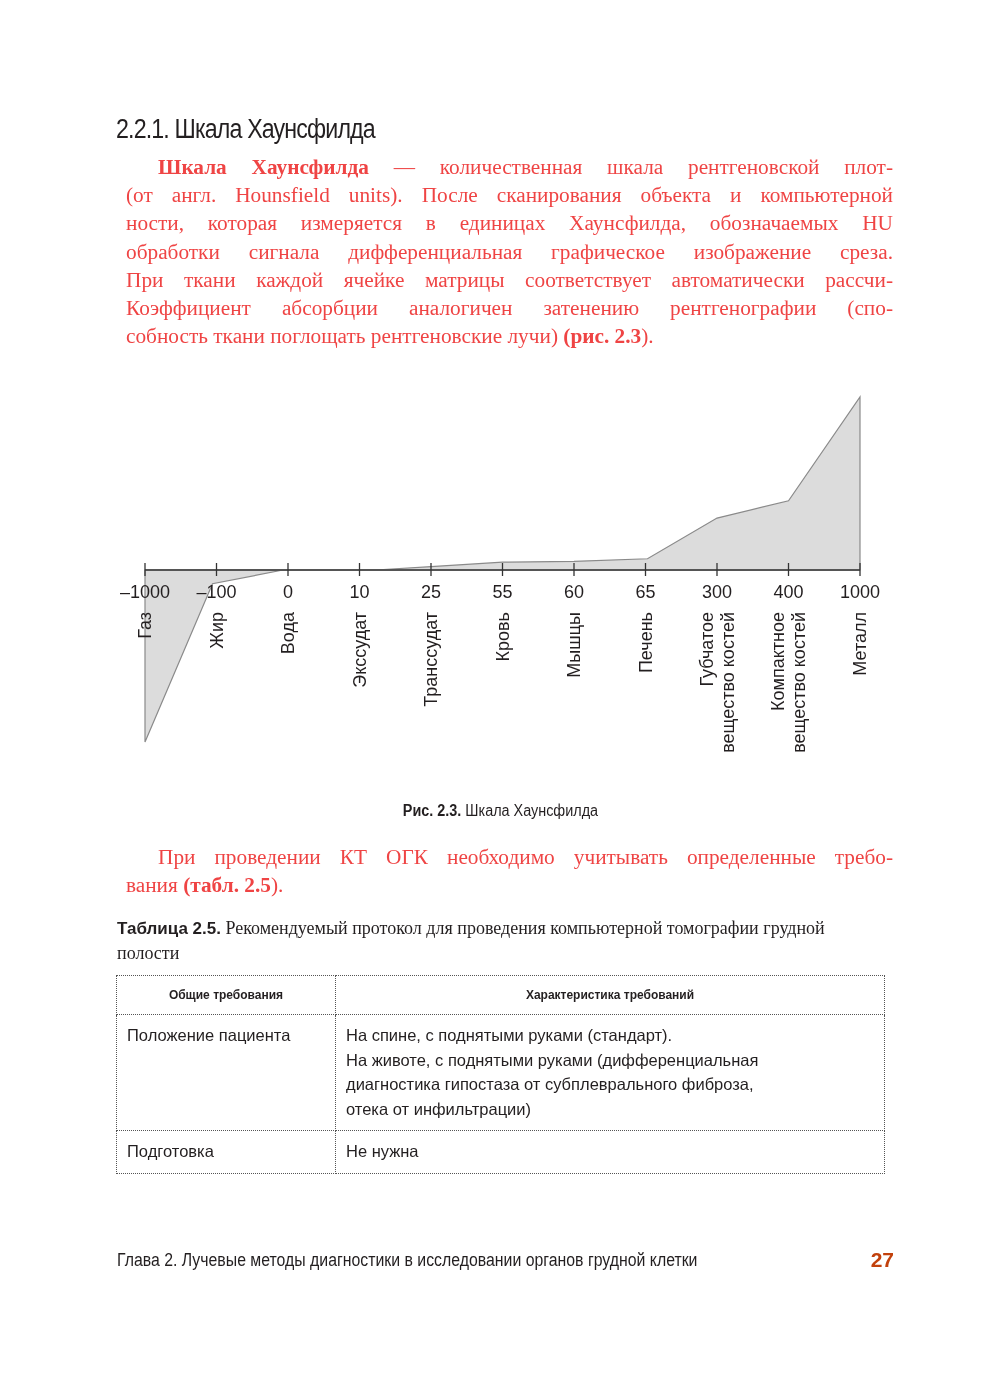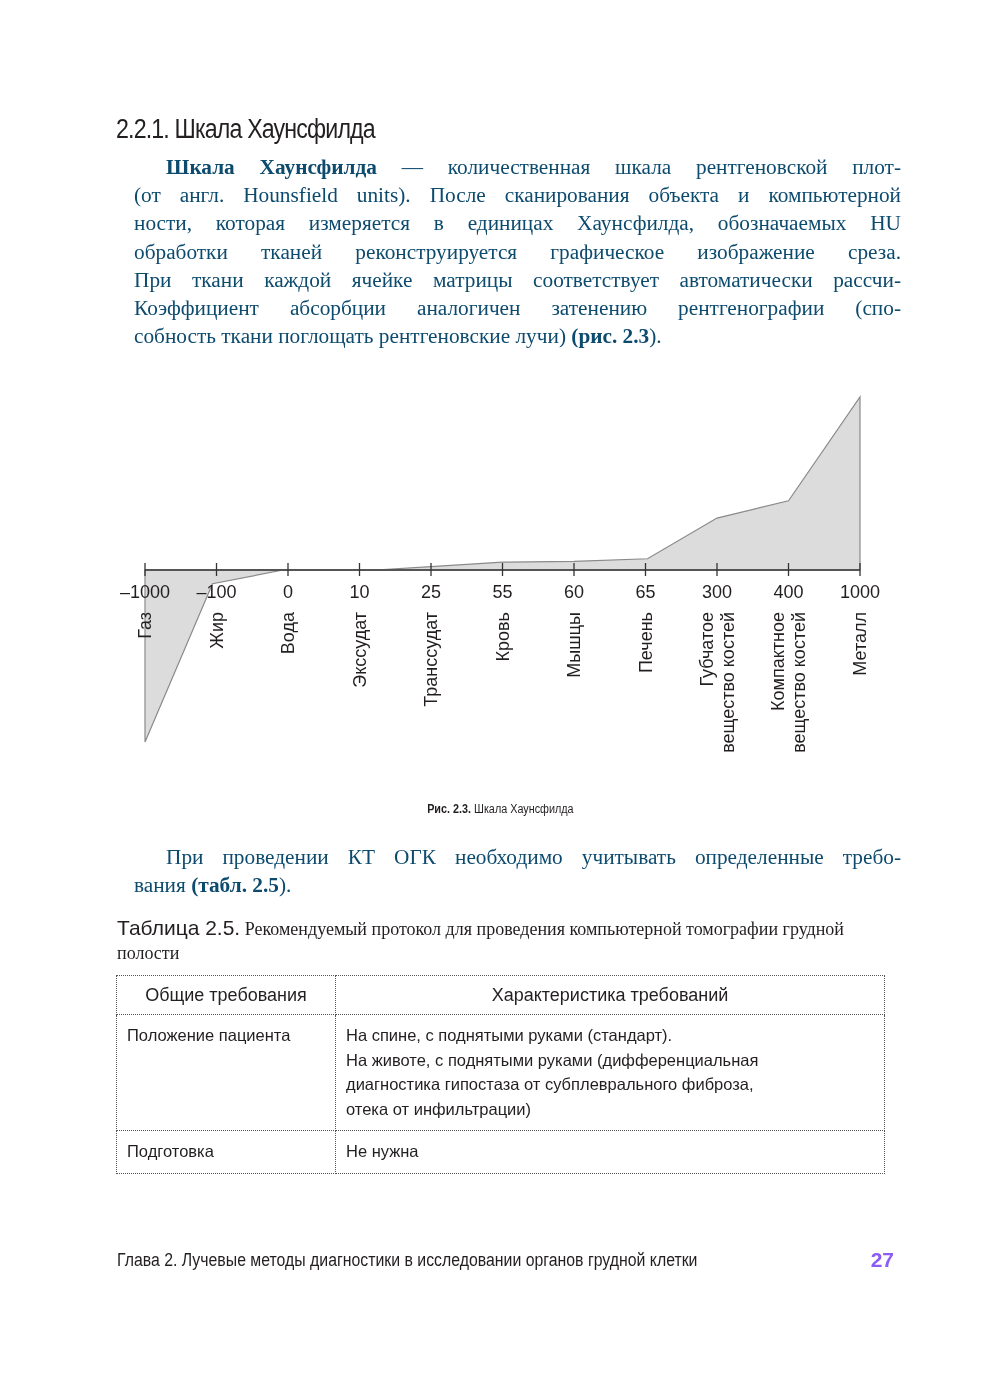--- a/index.html
+++ b/index.html
@@ -6,78 +6,78 @@
   body { width: 1000px; height: 1394px; position: relative; overflow: hidden; color: #231f20; }
   .page { position: absolute; left: 0; top: 0; width: 1000px; height: 1394px; padding-left: 10px; }
 
   .heading {
     position: absolute; left: 116px; top: 114px;
     font-family: "Liberation Sans", sans-serif; font-size: 27px;
     letter-spacing: -1px; transform: scaleX(0.86); transform-origin: left top;
     color: #231f20; white-space: nowrap;
   }
   .para {
-    position: absolute; left: 134px; width: 767px;
+    position: absolute; left: 126px; width: 767px;
     font-family: "Liberation Serif", serif; font-size: 21.3px; line-height: 28.2px;
-    text-align: justify; color: #0c4a6e;
+    text-align: justify; color: #ef4444;
   }
   .para .line { display: block; text-align: justify; text-align-last: justify; white-space: nowrap; height: 28.2px; }
   .para .line.last { text-align-last: left; }
   .indent { padding-left: 32px; }
 
   .chart { position: absolute; left: 0; top: 380px; width: 1000px; height: 420px; }
   .chart svg { position: absolute; left: 0; top: 0; }
 
   .caption {
     position: absolute; top: 802px; left: 0; width: 1000px; text-align: center;
-    font-family: "Liberation Sans", sans-serif; font-size: 12px; color: #231f20;
+    font-family: "Liberation Sans", sans-serif; font-size: 16px; color: #231f20;
   }
   .caption-inner { display: inline-block; transform: scaleX(0.9); }
 
   .tcaption {
     position: absolute; left: 117px; top: 916px; width: 770px;
     font-family: "Liberation Serif", serif; font-size: 18px; line-height: 24px; color: #231f20;
   }
-  .tcaption .label { font-family: "Liberation Sans", sans-serif; font-weight: normal; font-size: 21px; }
+  .tcaption .label { font-family: "Liberation Sans", sans-serif; font-weight: bold; font-size: 17px; }
 
   table.req {
     position: absolute; left: 116px; top: 975px; width: 769px;
     border-collapse: collapse;
     font-family: "Liberation Sans", sans-serif; font-size: 16.5px; color: #231f20;
   }
   table.req th, table.req td {
     border: 1.5px dotted #555; vertical-align: top; padding: 0 10px;
   }
-  table.req th { font-weight: normal; height: 38px; vertical-align: middle; font-size: 18px; }
+  table.req th { font-weight: bold; height: 38px; vertical-align: middle; font-size: 12px; }
   table.req th.c1 { width: 198px; }
   table.req td { padding-top: 8px; padding-bottom: 9px; line-height: 24.5px; }
   table.req td .l { display: block; }
 
   .footer {
     position: absolute; left: 117px; top: 1250px;
     font-family: "Liberation Sans", sans-serif; font-size: 18px; color: #231f20;
     transform: scaleX(0.88); transform-origin: left top; white-space: nowrap;
   }
   .pagenum {
     position: absolute; right: 116px; top: 1248px;
-    font-family: "Liberation Sans", sans-serif; font-size: 21px; font-weight: bold; color: #8b5cf6;
+    font-family: "Liberation Sans", sans-serif; font-size: 21px; font-weight: bold; color: #c2410c;
   }
 </style>
 </head>
 <body>
 
 <div class="page">
 
   <div class="heading">2.2.1. Шкала Хаунсфилда</div>
 
   <div class="para" style="top:153px;">
     <span class="line indent"><b>Шкала Хаунсфилда</b><span> — количественная шкала рентгеновской плот-</span></span>
     <span class="line">(от англ. Hounsfield units). После сканирования объекта и компьютерной</span>
     <span class="line">ности, которая измеряется в единицах Хаунсфилда, обозначаемых HU</span>
-    <span class="line">обработки тканей реконструируется графическое изображение среза.</span>
+    <span class="line">обработки сигнала дифференциальная графическое изображение среза.</span>
     <span class="line">При ткани каждой ячейке матрицы соответствует автоматически рассчи-</span>
     <span class="line">Коэффициент абсорбции аналогичен затенению рентгенографии (спо-</span>
     <span class="line last"><span>собность ткани поглощать рентгеновские лучи) </span><b>(рис. 2.3</b><span>).</span></span>
   </div>
 
   <div class="chart">
     <svg id="chart-svg" width="1000" height="420" viewBox="0 0 1000 420">
         <polygon points="145,190 145,362 212.5,203.76 283,190 375.5,190 431,186.54 502.5,182.215 574,181.35 647.5,178.755 717,138.1 788.5,120.8 860,17 860,190" fill="#dcdcdc" stroke="#8a8a8a" stroke-width="1.2"></polygon>
         <line x1="145" y1="190" x2="860" y2="190" stroke="#555555" stroke-width="2"></line>
         <line x1="145" y1="183" x2="145" y2="196" stroke="#333" stroke-width="1.3"></line>

